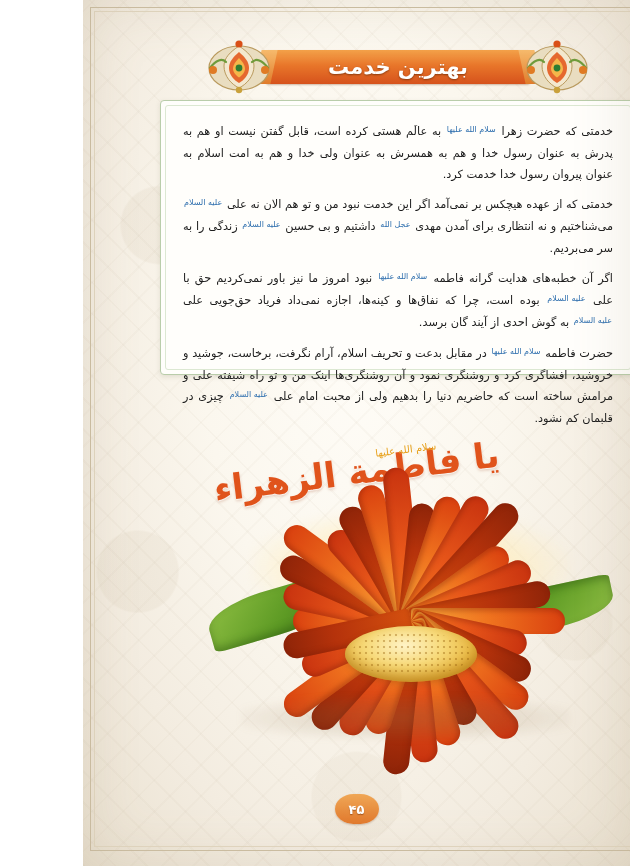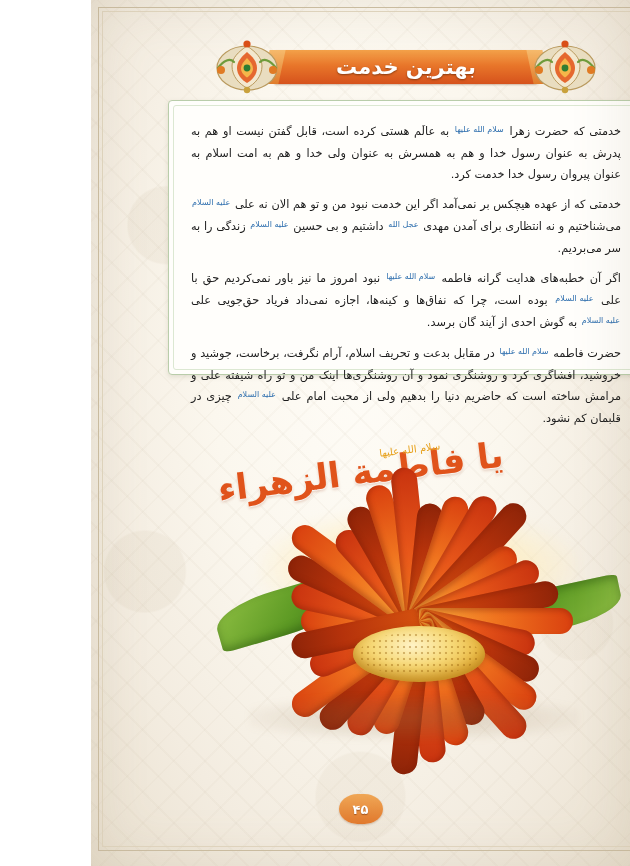--- a/index.html
+++ b/index.html
@@ -15,20 +15,21 @@
   }
 
   
   .page {
     position: relative;
     width: 539px;
     height: 866px;
     background:
       radial-gradient(ellipse at 50% 38%, #fffdf8 0%, #fbf7ee 40%, #f3ece0 72%, #e9e0cf 100%);
     overflow: hidden;
+    padding-left: 8px;
   }
   
   .page::before {
     content: "";
     position: absolute;
     inset: 0;
     background-image:
       repeating-linear-gradient(45deg, rgba(190,175,150,0.07) 0 2px, rgba(255,255,255,0) 2px 22px),
       repeating-linear-gradient(-45deg, rgba(190,175,150,0.06) 0 2px, rgba(255,255,255,0) 2px 22px),
       radial-gradient(circle at 14% 26%, rgba(198,182,155,0.13) 0 38px, rgba(255,255,255,0) 40px),

